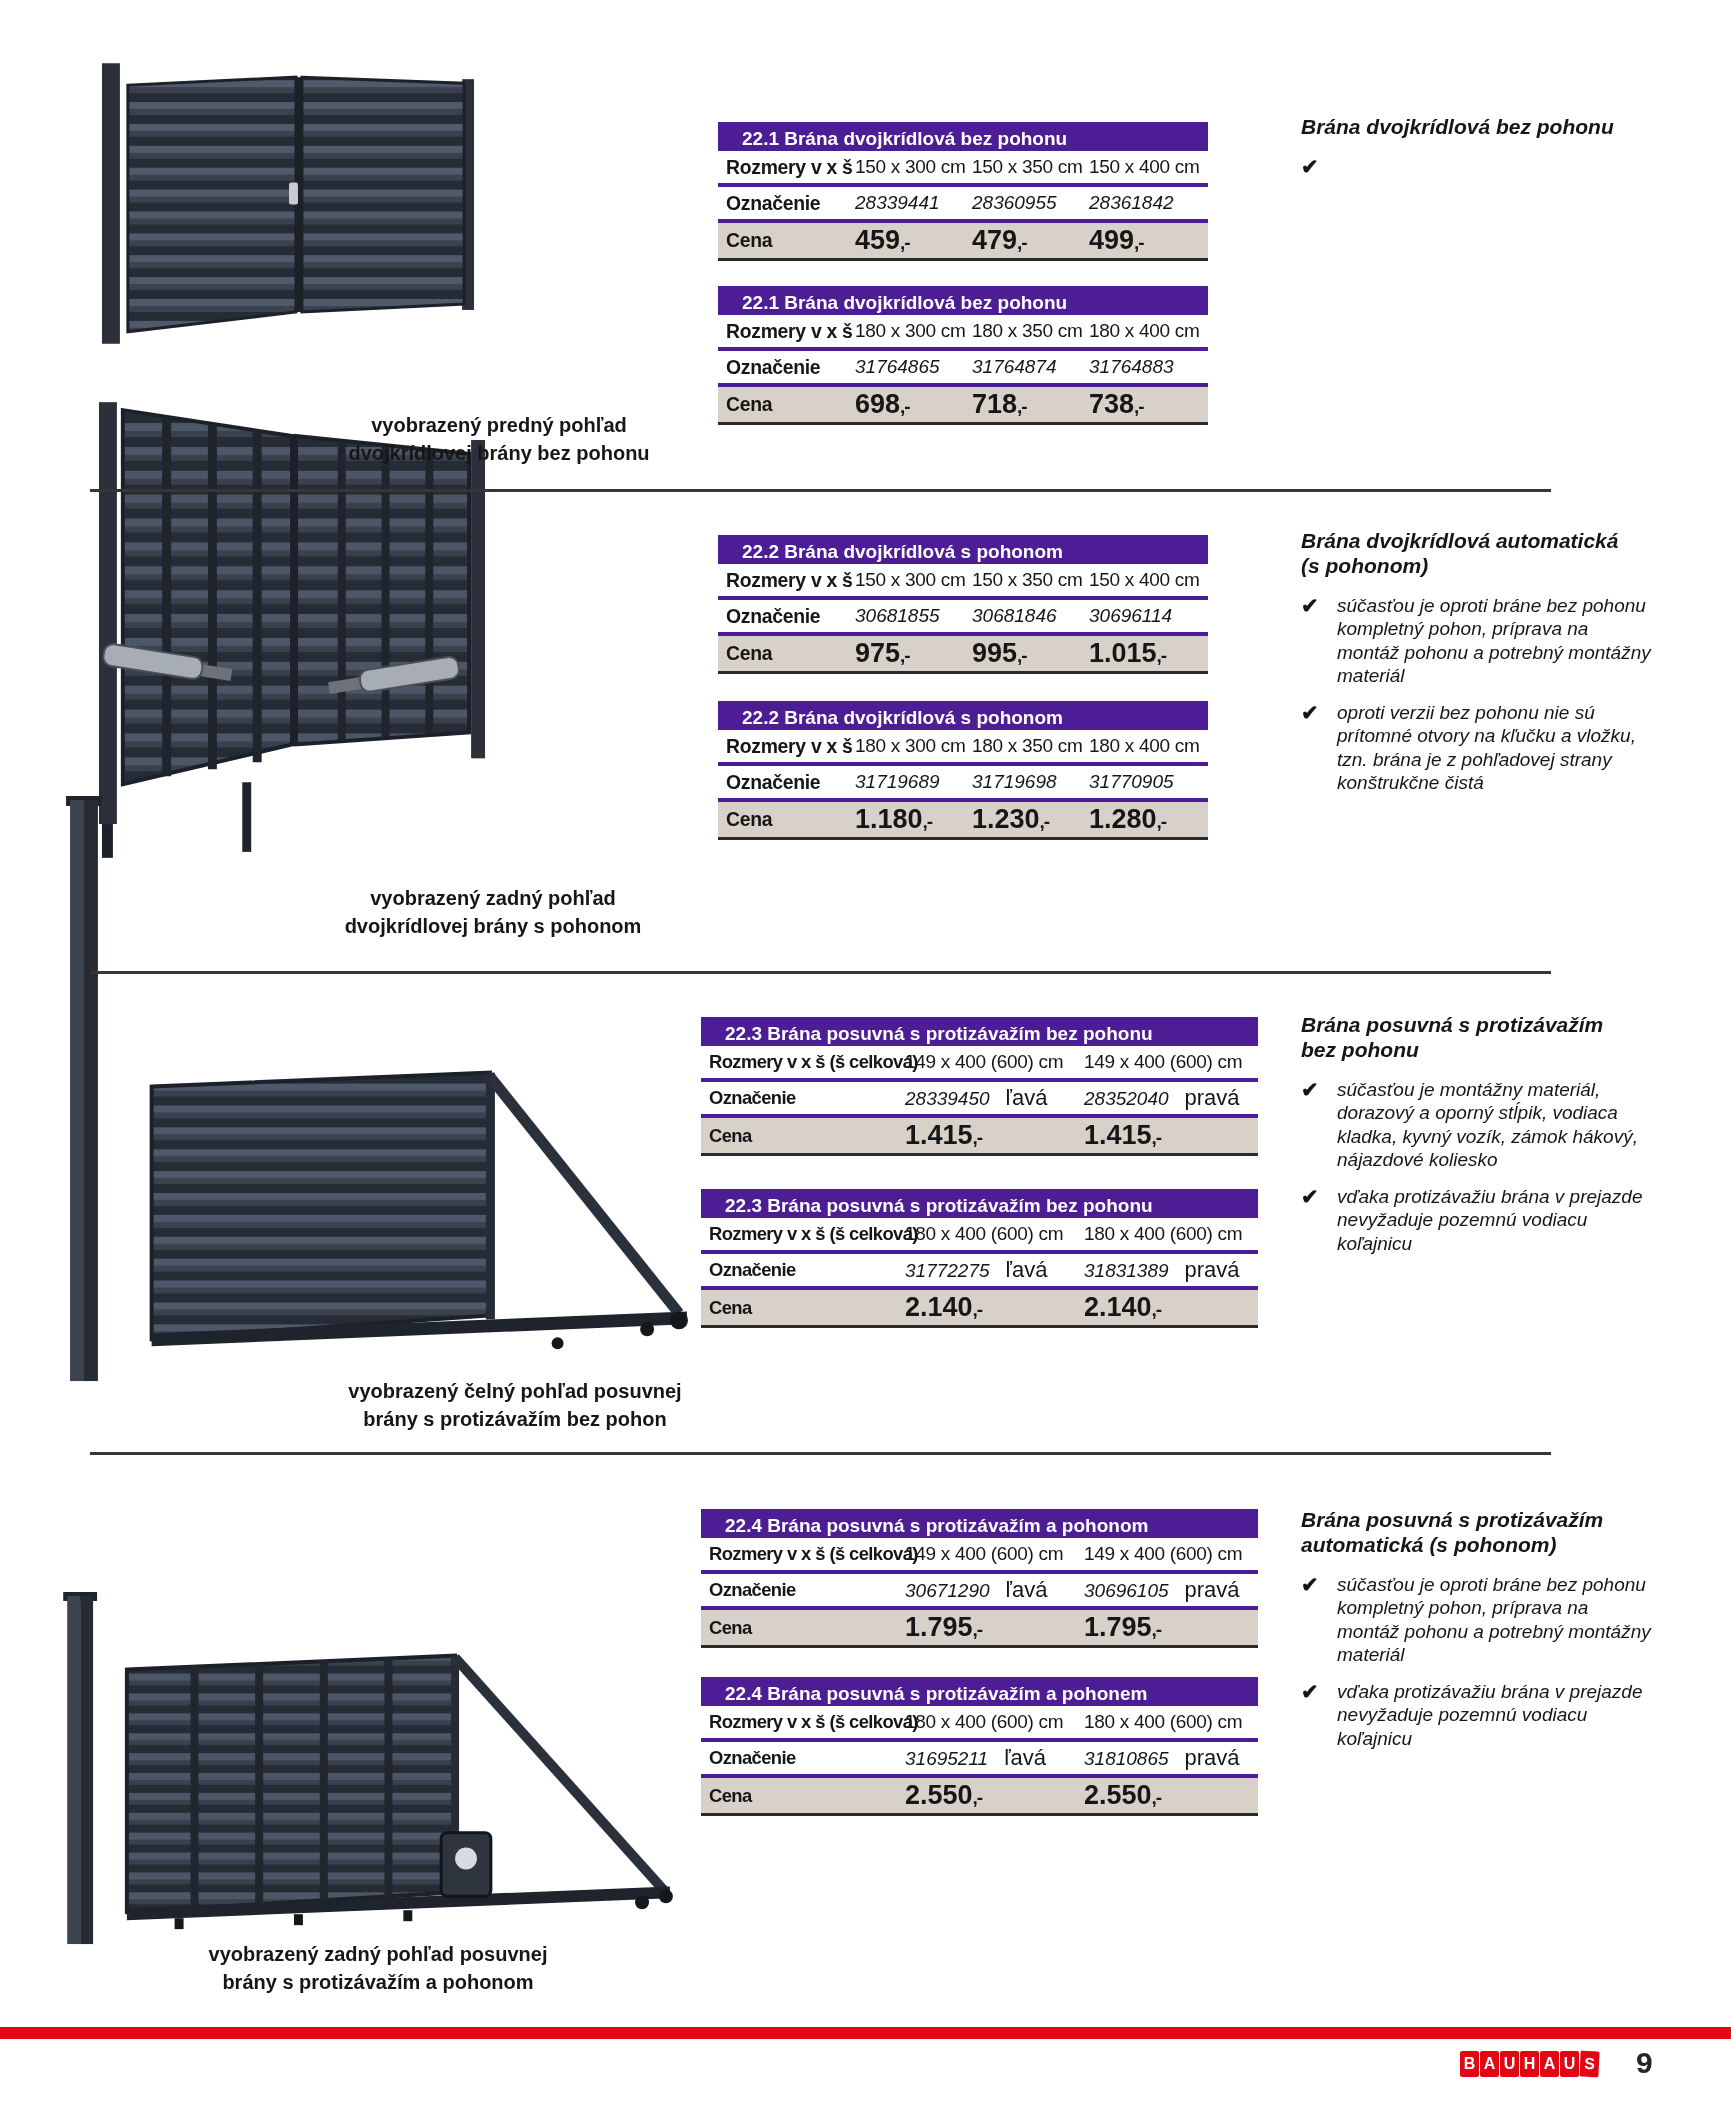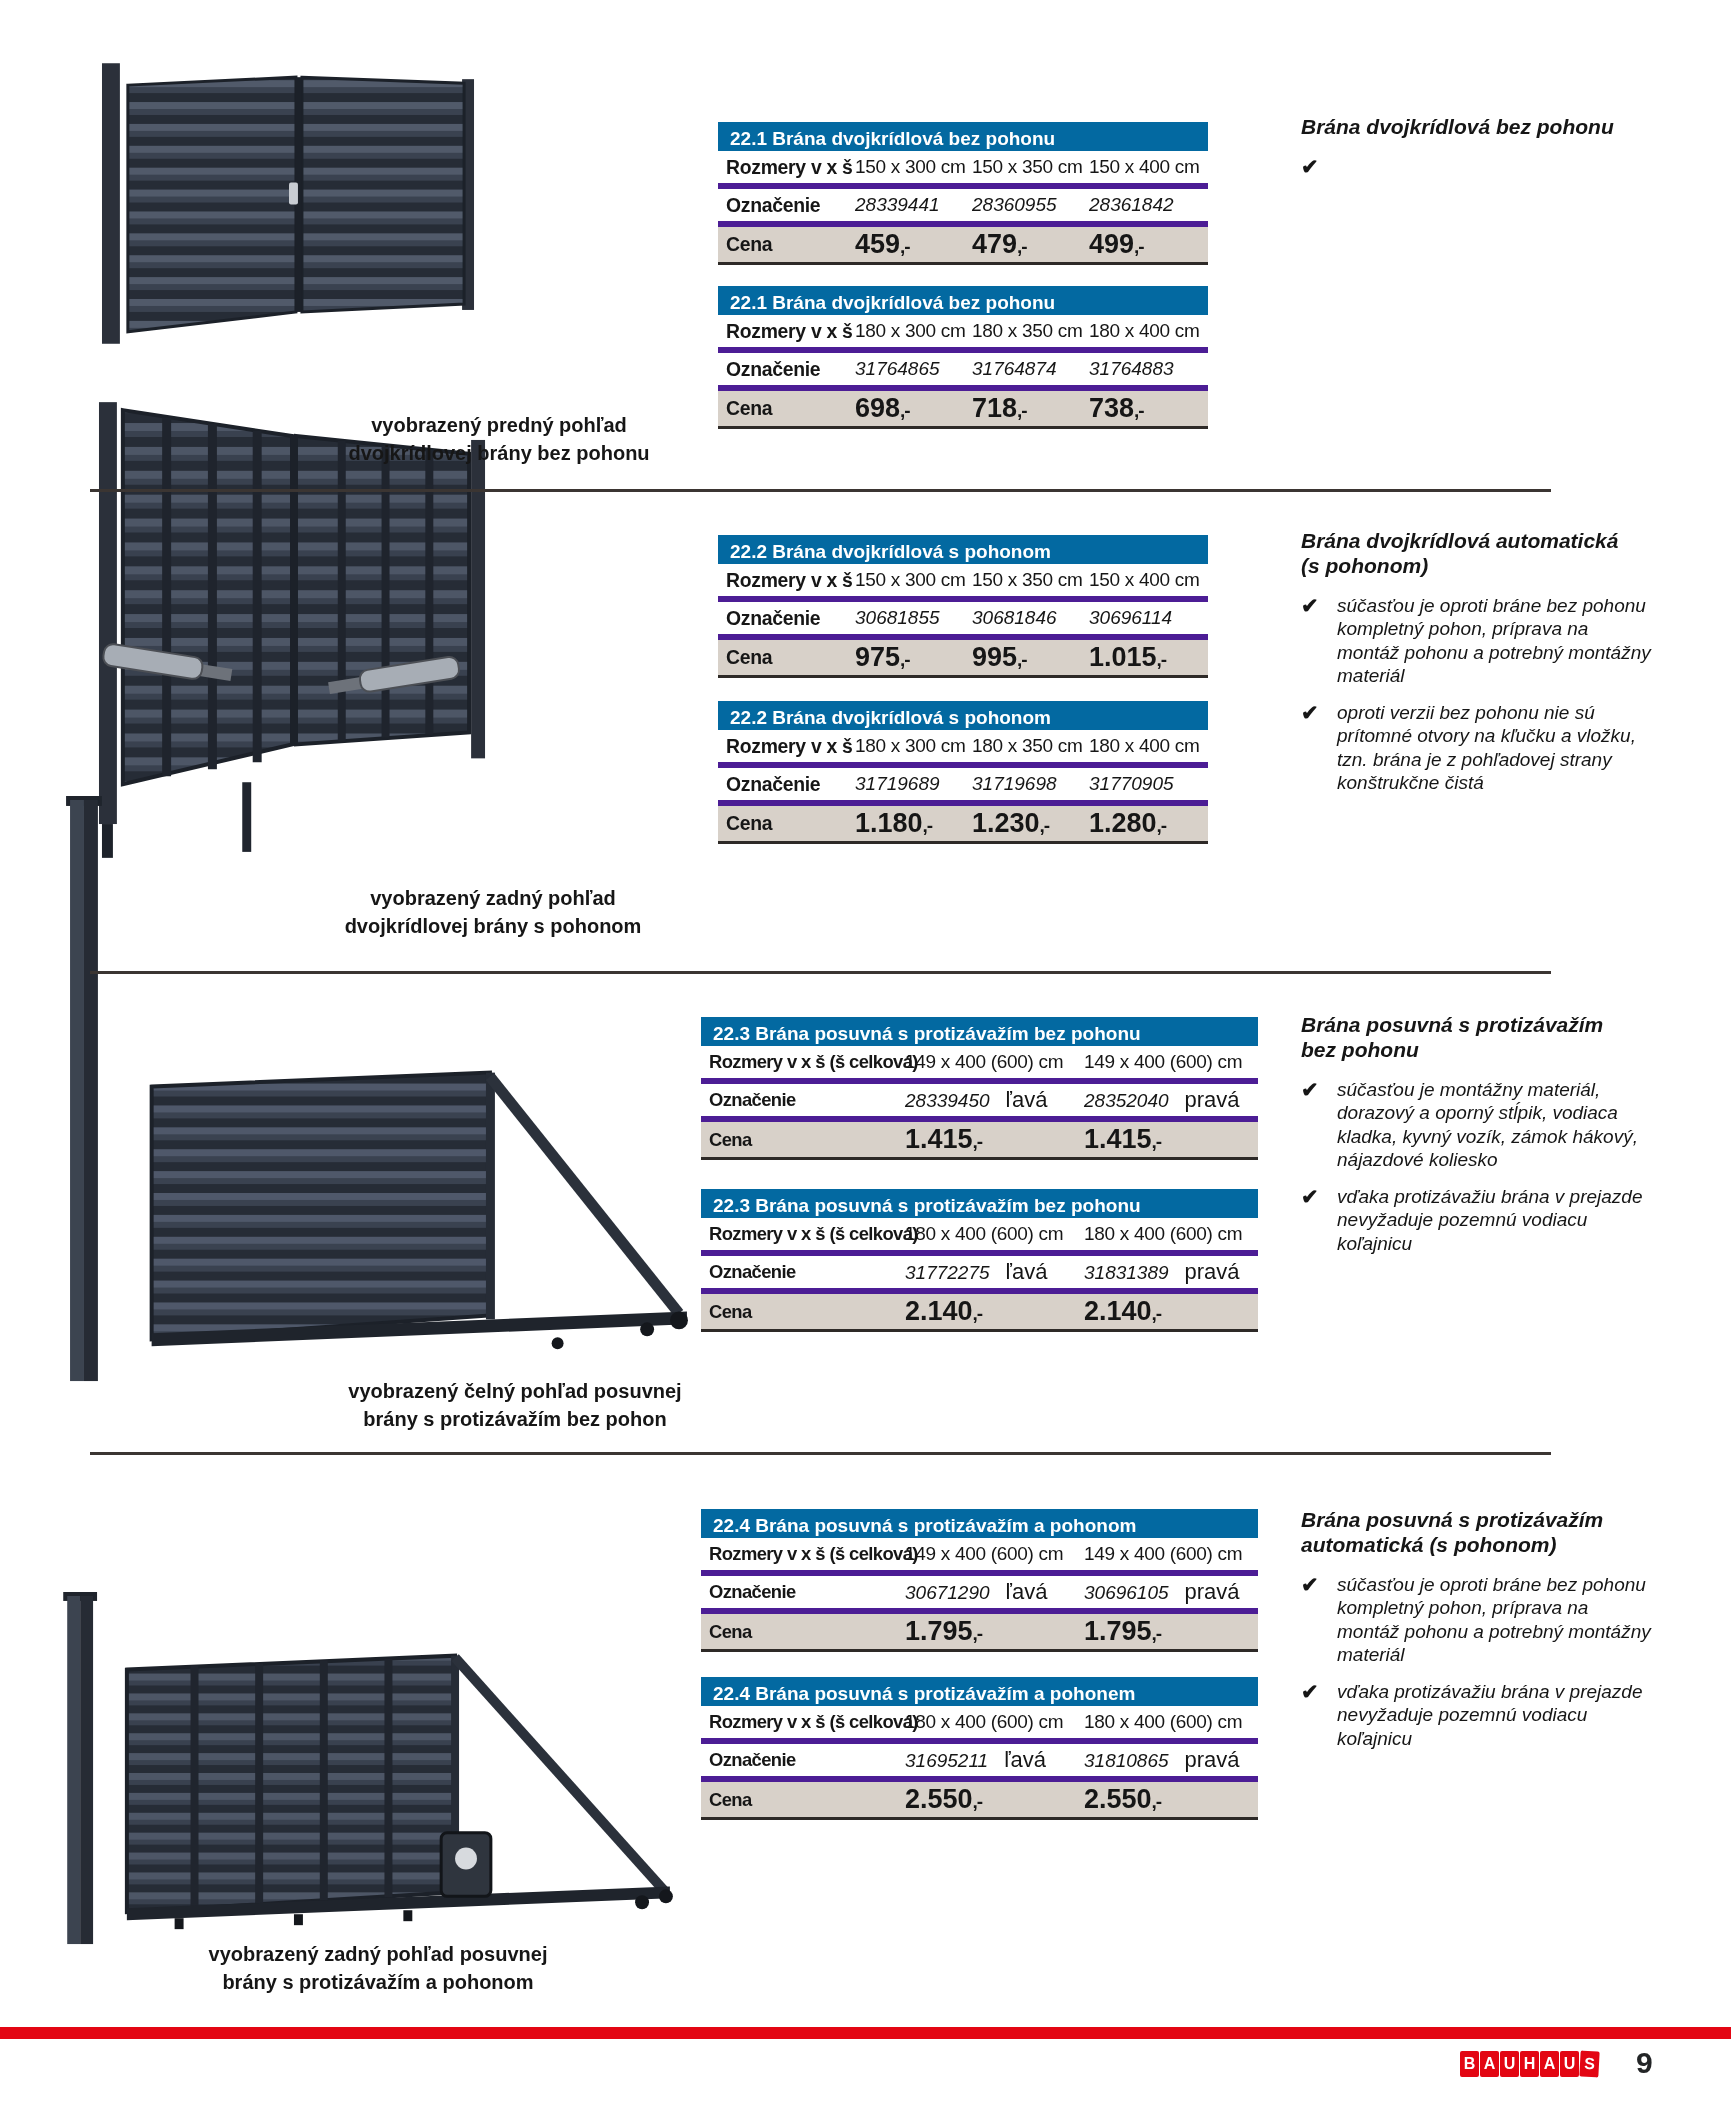--- a/index.html
+++ b/index.html
@@ -16,25 +16,25 @@
   
   .tslot{position:absolute}
   #ts-0-0{left:718px;top:122px;width:490px}
   #ts-0-1{left:718px;top:286px;width:490px}
   #ts-1-0{left:718px;top:535px;width:490px}
   #ts-1-1{left:718px;top:701px;width:490px}
   #ts-2-0{left:701px;top:1017px;width:557px}
   #ts-2-1{left:701px;top:1189px;width:557px}
   #ts-3-0{left:701px;top:1509px;width:557px}
   #ts-3-1{left:701px;top:1677px;width:557px}
-  .th{background:#0369a1;color:#fff;font-weight:700;font-size:19px;line-height:33px;height:29px;padding-left:12px;white-space:nowrap}
+  .th{background:#4c1d95;color:#fff;font-weight:700;font-size:19px;line-height:33px;height:29px;padding-left:24px;white-space:nowrap}
   .tbody{border-bottom:3px solid #2e2a27}
   .trow{display:grid;align-items:center;height:32px}
   .trow.prow{height:35px;background:#d8d1c9}
-  .trow + .trow{border-top:6px solid #4c1d95}
+  .trow + .trow{border-top:4px solid #4c1d95}
   .cols3{grid-template-columns:137px 117px 117px 117px}
   .cols2{grid-template-columns:204px 179px 174px}
   .lbl{font-weight:700;font-size:19.4px;padding-left:8px;letter-spacing:-0.3px;white-space:nowrap}
   .cols2 .lbl{font-size:18.4px;letter-spacing:-0.6px}
   .dim{font-size:19px;letter-spacing:-0.3px;white-space:nowrap}
   .code{font-style:italic;font-size:19px;white-space:nowrap}
   .side{font-style:normal;font-size:22px;margin-left:16px}
   .price{font-weight:700;font-size:27px;white-space:nowrap}
   .cents{font-size:19px;letter-spacing:-1px}
 

